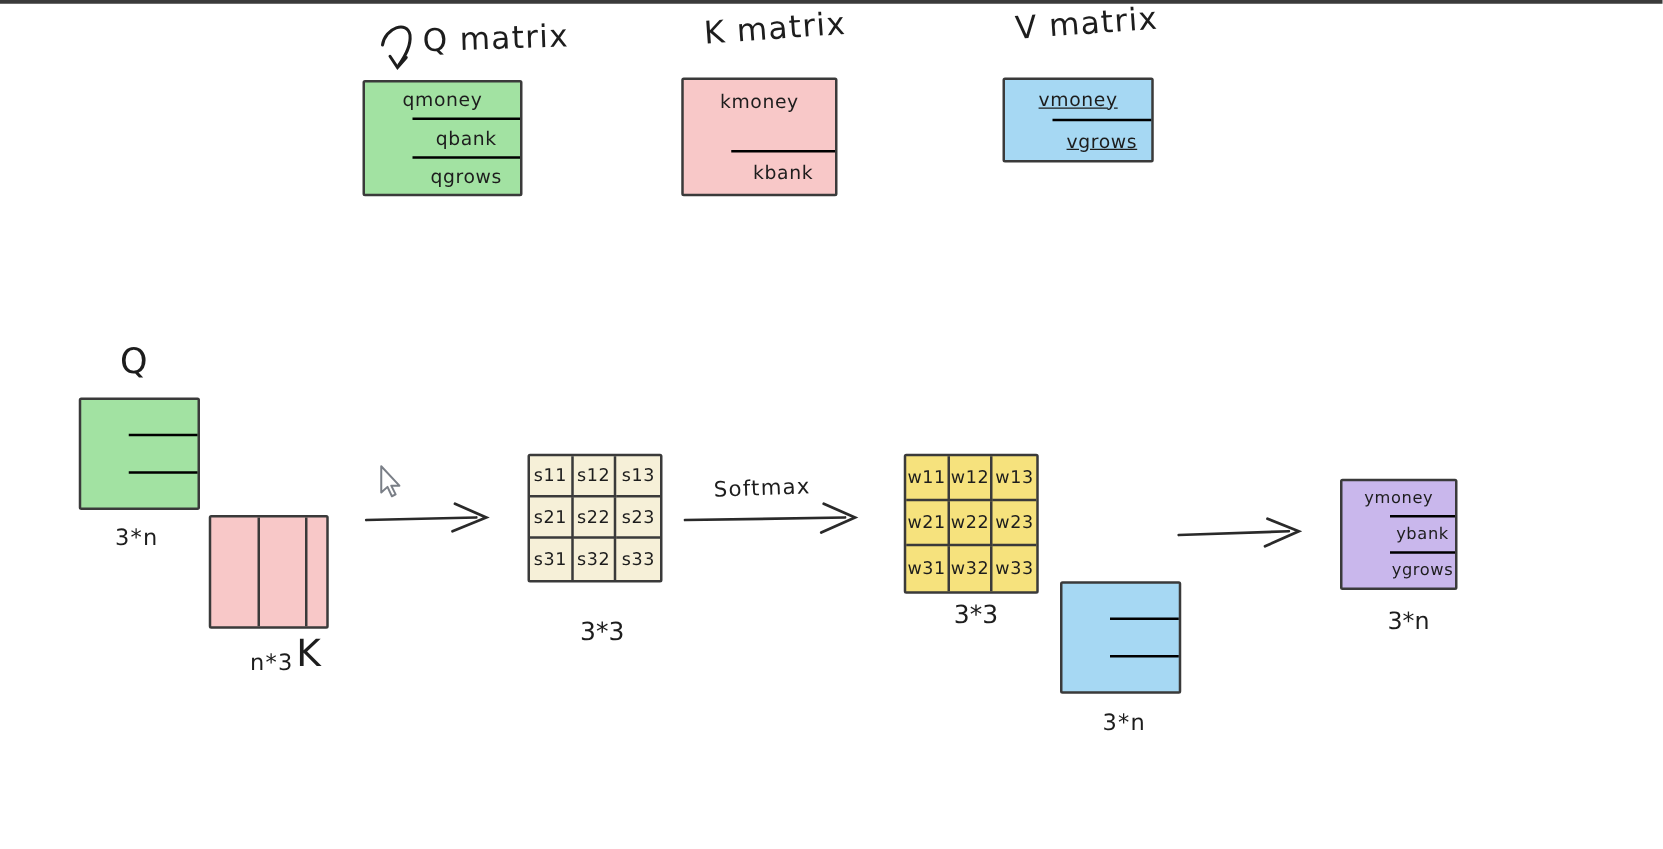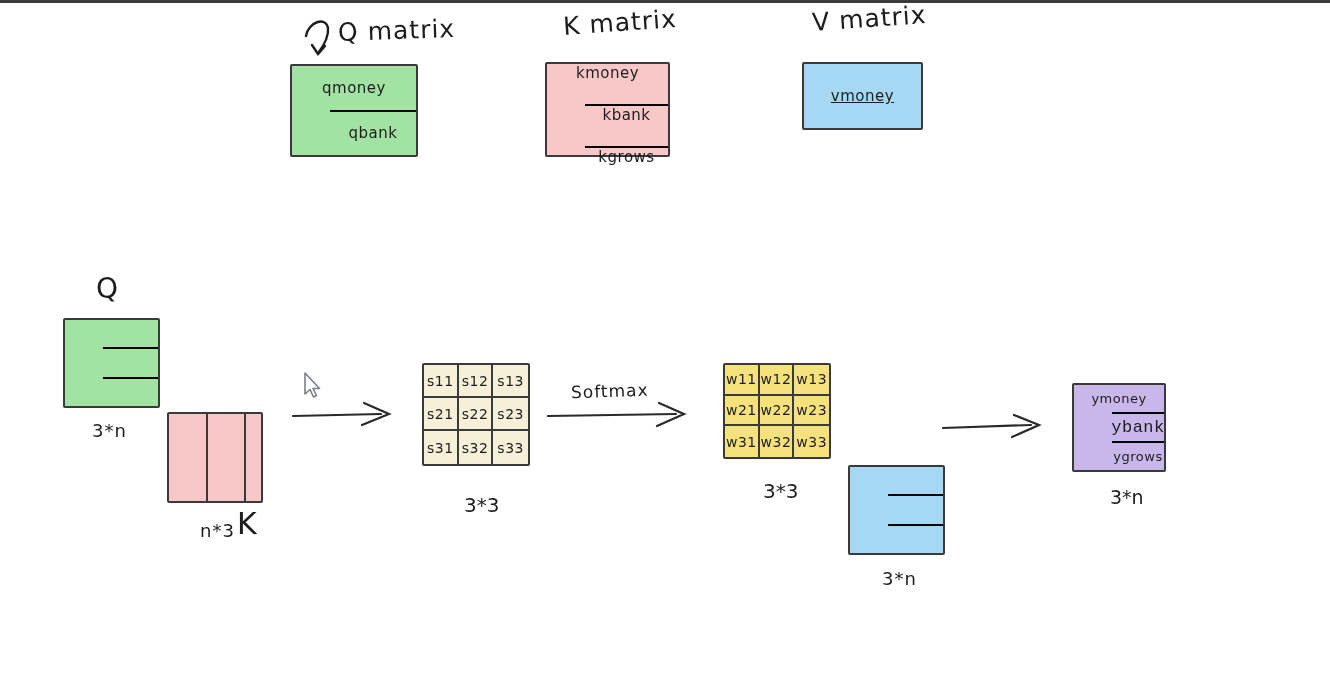--- a/index.html
+++ b/index.html
@@ -46,32 +46,33 @@
 <body>
 
 <div class="topbar"></div>
 
 <div>
 
   <div class="abs hand title tilt-1" style="left:338px;top:16px;">Q matrix</div>
   <div class="matrix rows green" style="left:290px;top:64px;width:128px;height:93px;justify-content:flex-end;">
     <div class="mrow">qmoney</div>
     <div class="mrow">qbank</div>
+    <div class="mrow">qgrows</div>
   </div>
 
   <div class="abs hand title tilt-2" style="left:563px;top:8px;">K matrix</div>
   <div class="matrix rows pink" style="left:545px;top:62px;width:125px;height:95px;">
     <div class="mrow">kmoney</div>
     <div class="mrow">kbank</div>
-    <div class="mrow">kgrows</div>
   </div>
 
   <div class="abs hand title tilt-2" style="left:812px;top:4px;">V matrix</div>
   <div class="matrix rows blue" style="left:802px;top:62px;width:121px;height:68px;text-decoration:underline;">
     <div class="mrow">vmoney</div>
+    <div class="mrow">vgrows</div>
   </div>
 
   <div class="abs hand" style="left:96px;top:272px;font-size:28px;">Q</div>
   <div class="matrix rows green" style="left:63px;top:318px;width:97px;height:90px;">
     <div class="mrow"></div>
     <div class="mrow"></div>
     <div class="mrow"></div>
   </div>
   <div class="abs hand dim" style="left:92px;top:420px;">3*n</div>
 
@@ -91,21 +92,21 @@
     <div class="cell">s22</div>
     <div class="cell">s23</div>
     <div class="cell">s31</div>
     <div class="cell">s32</div>
     <div class="cell">s33</div>
   </div>
   <div class="abs hand" style="left:464px;top:493px;font-size:20px;">3*3</div>
 
   <div class="abs hand tilt-1" style="left:571px;top:381px;font-size:17px;letter-spacing:1px;">Softmax</div>
 
-  <div class="matrix grid3 yellow" style="left:723px;top:363px;width:108px;height:96px;">
+  <div class="matrix grid3 yellow" style="left:723px;top:363px;width:108px;height:112px;">
     <div class="cell">w11</div>
     <div class="cell">w12</div>
     <div class="cell">w13</div>
     <div class="cell">w21</div>
     <div class="cell">w22</div>
     <div class="cell">w23</div>
     <div class="cell">w31</div>
     <div class="cell">w32</div>
     <div class="cell">w33</div>
   </div>
@@ -113,21 +114,21 @@
 
   <div class="matrix rows blue" style="left:848px;top:465px;width:97px;height:90px;">
     <div class="mrow"></div>
     <div class="mrow"></div>
     <div class="mrow"></div>
   </div>
   <div class="abs hand dim" style="left:882px;top:568px;">3*n</div>
 
   <div class="matrix rows purple" style="left:1072px;top:383px;width:94px;height:89px;">
     <div class="mrow" style="font-size:13px;text-align:center;">ymoney</div>
-    <div class="mrow" style="font-size:17px;font-family:Liberation Mono, monospace;">ybank</div>
+    <div class="mrow" style="font-size:13px;">ybank</div>
     <div class="mrow" style="font-size:13px;">ygrows</div>
   </div>
   <div class="abs hand" style="left:1110px;top:486px;font-size:19px;">3*n</div>
 
   <svg class="overlay" width="1330" height="679" viewBox="0 0 1330 679">
 
     <g fill="none" stroke="#1d1d1d" stroke-width="2.4" stroke-linecap="round">
       <path d="M306,36 C308,22 326,16 328,28 C329,37 324,45 319,52"></path>
       <path d="M312,45 L318,54 L325,46"></path>
     </g>

